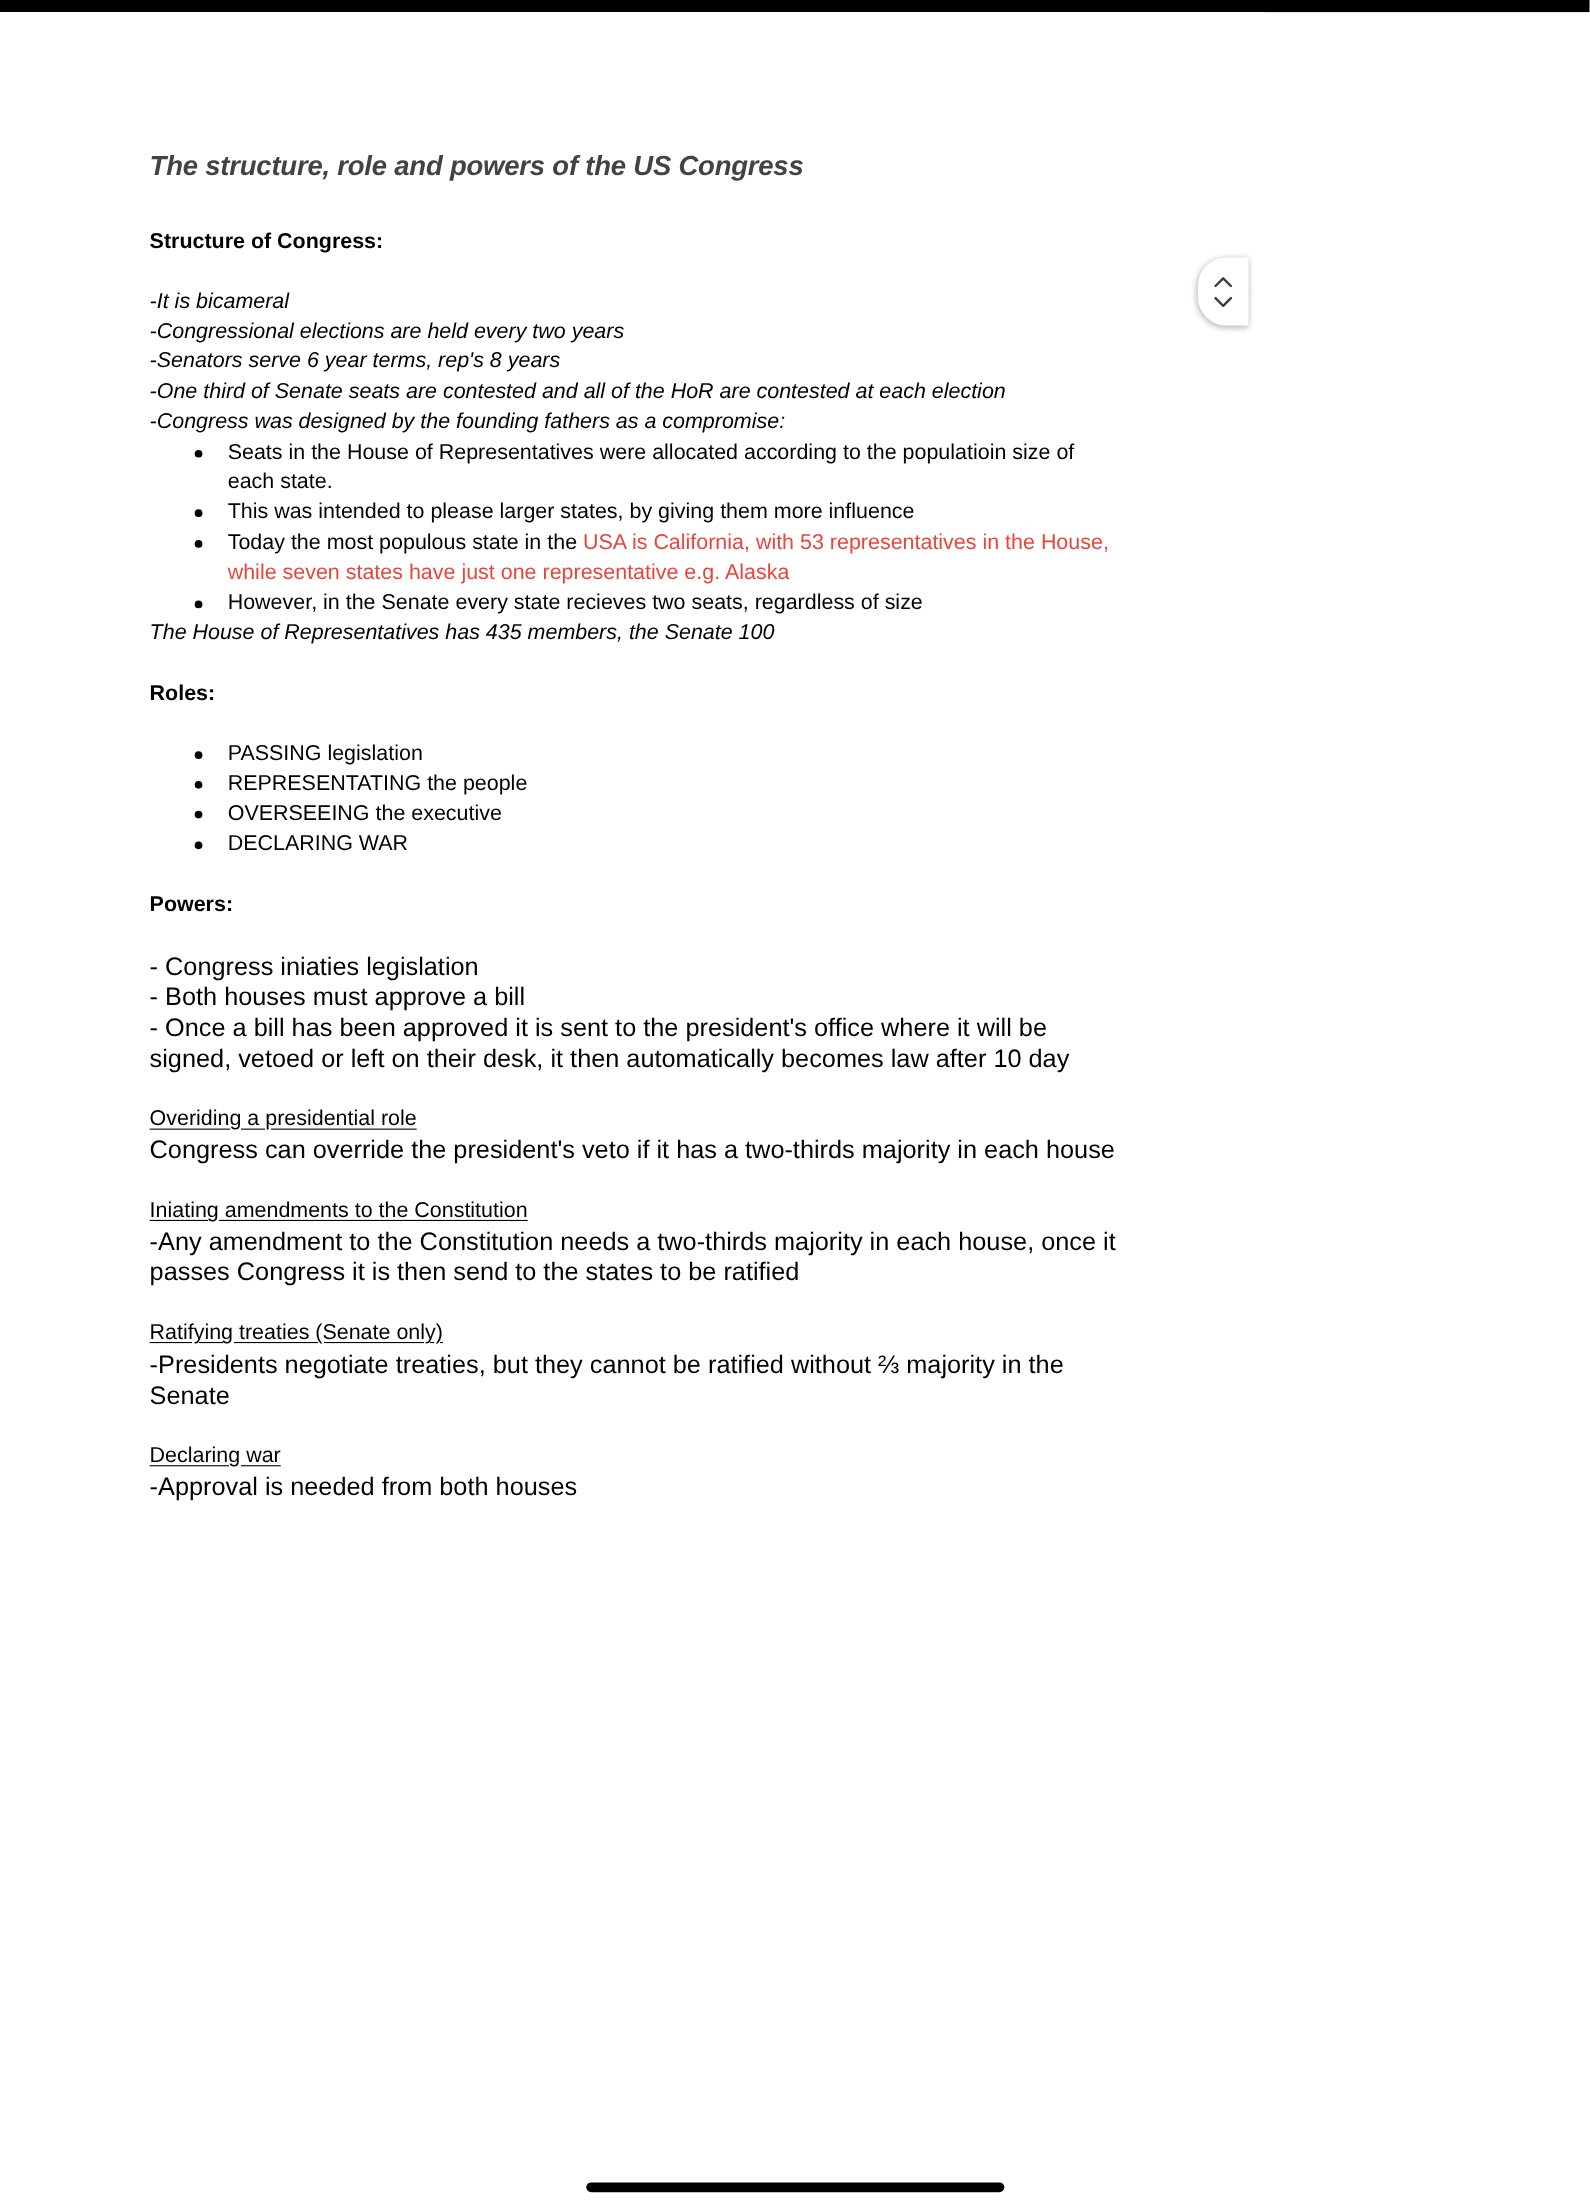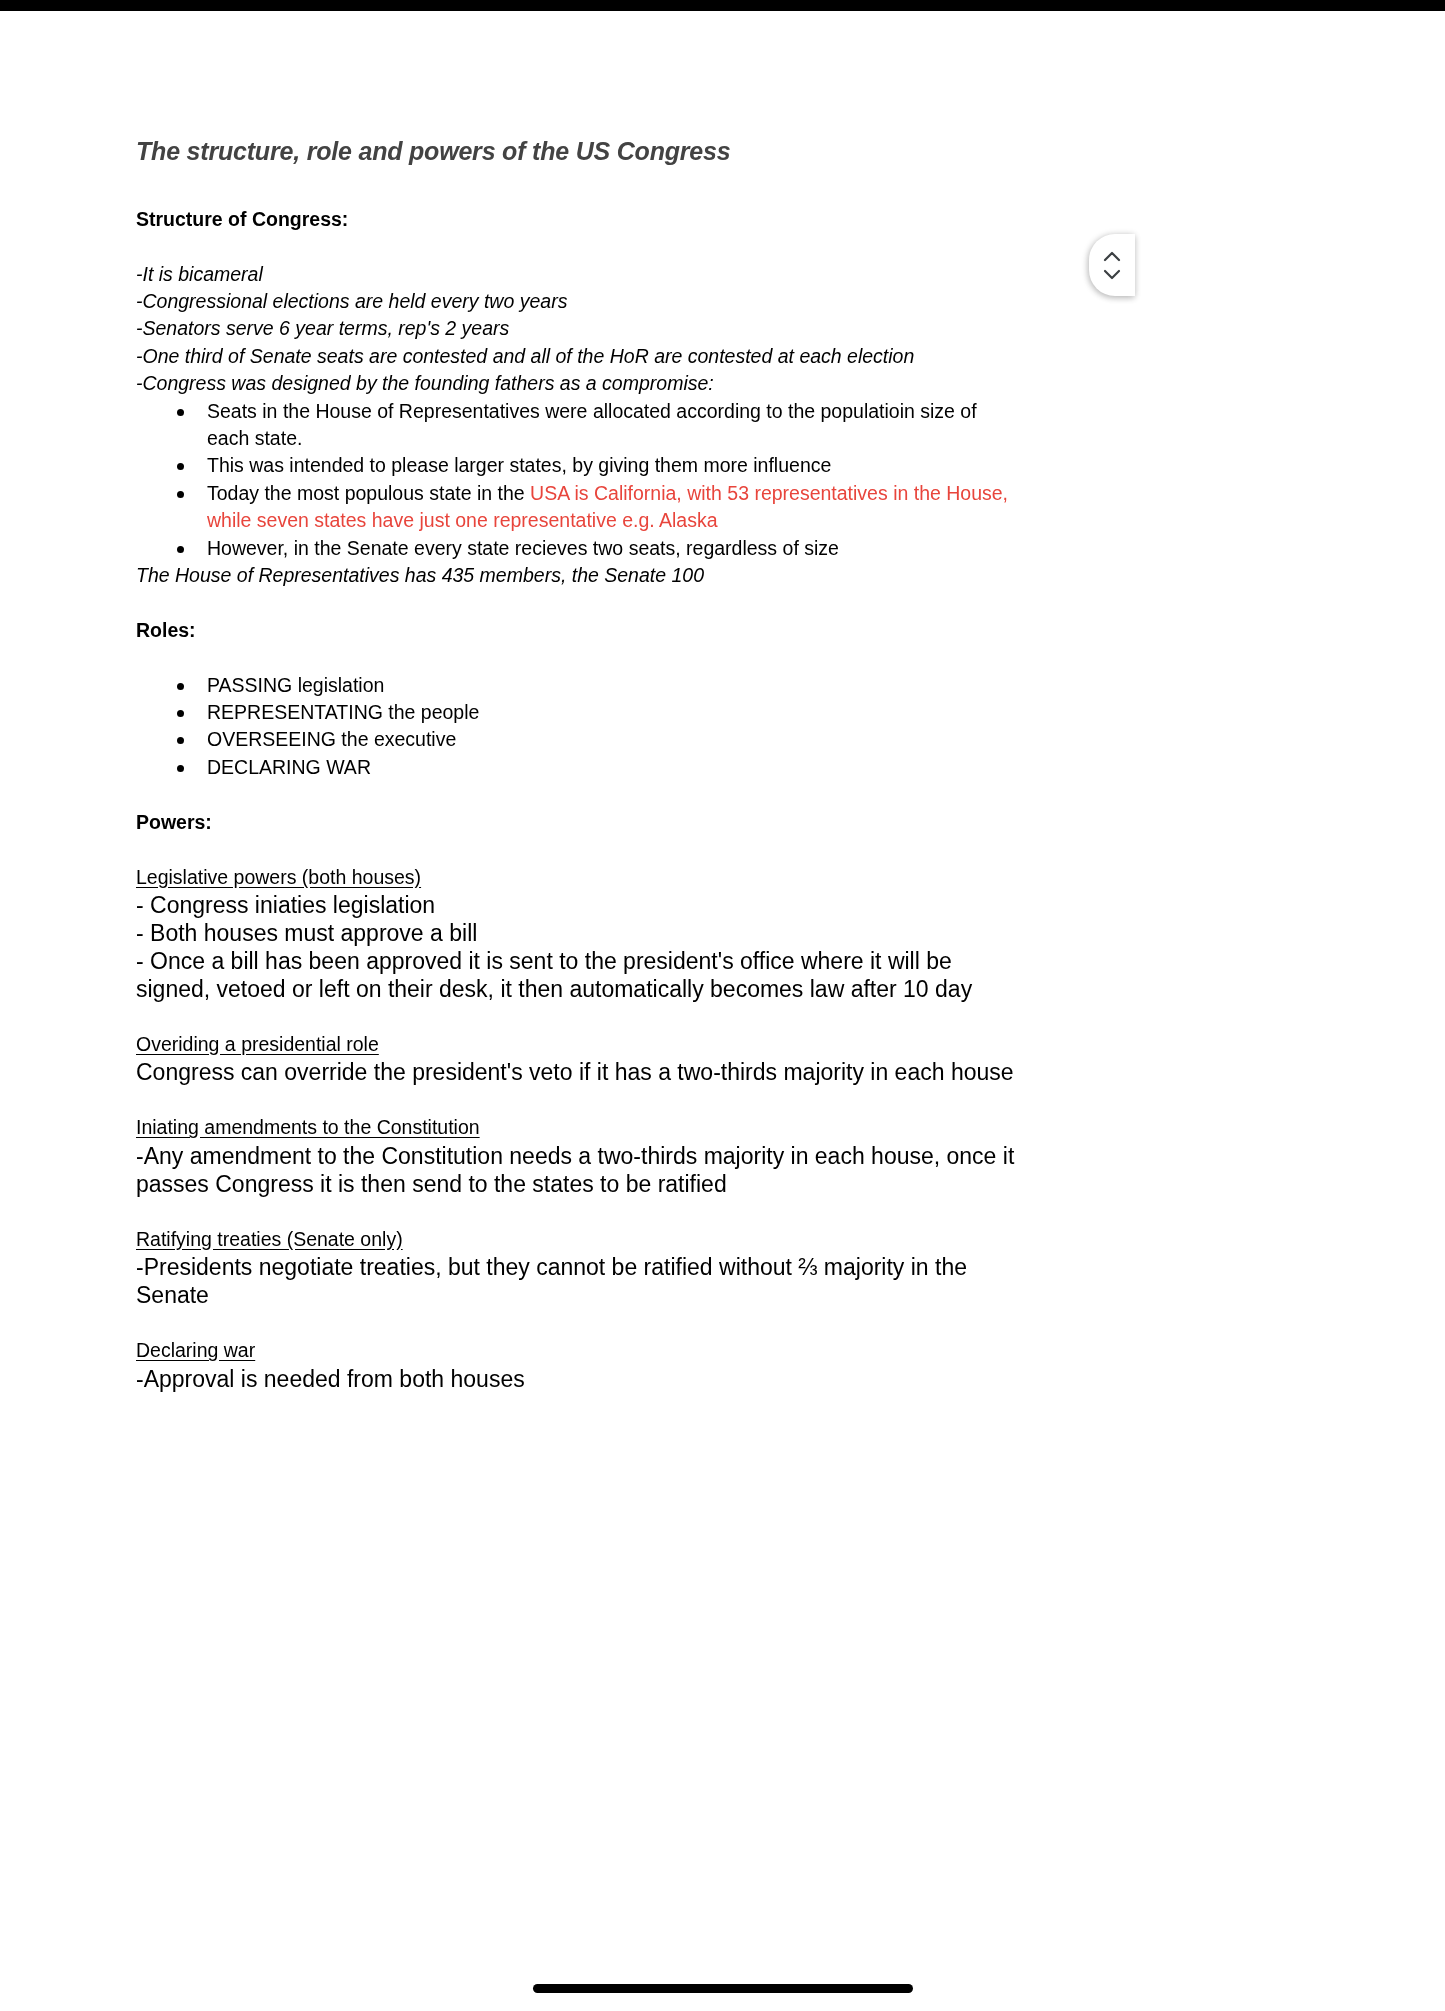--- a/index.html
+++ b/index.html
@@ -161,21 +161,21 @@
   <div class="doc">
 
     <h1 class="doc-title">The structure, role and powers of the US Congress</h1>
 
     <p class="section-head">Structure of Congress:</p>
 
     <div class="spacer-line"></div>
 
     <p class="line">-It is bicameral</p>
     <p class="line">-Congressional elections are held every two years</p>
-    <p class="line">-Senators serve 6 year terms, rep's 2 years</p>
+    <p class="line">-Senators serve 6 year terms, rep's 8 years</p>
     <p class="line">-One third of Senate seats are contested and all of the HoR are contested at each election</p>
     <p class="line">-Congress was designed by the founding fathers as a compromise:</p>
 
     <ul class="bullets">
       <li>
         <span>Seats in the House of Representatives were allocated according to the populatioin size of each state.</span>
       </li>
       <li>
         <span>This was intended to please larger states, by giving them more influence</span>
       </li>
@@ -209,21 +209,20 @@
         <span>DECLARING WAR</span>
       </li>
     </ul>
 
     <div class="spacer-line"></div>
 
     <p class="section-head">Powers:</p>
 
     <div class="spacer-line"></div>
 
-    <p class="sub-underline">Legislative powers (both houses)</p>
     <p class="para">- Congress iniaties legislation</p>
     <p class="para">- Both houses must approve a bill</p>
     <p class="para">- Once a bill has been approved it is sent to the president's office where it will be signed, vetoed or left on their desk, it then automatically becomes law after 10 day</p>
 
     <div class="block-gap"></div>
 
     <p class="sub-underline">Overiding a presidential role</p>
     <p class="para">Congress can override the president's veto if it has a two-thirds majority in each house</p>
 
     <div class="block-gap"></div>

